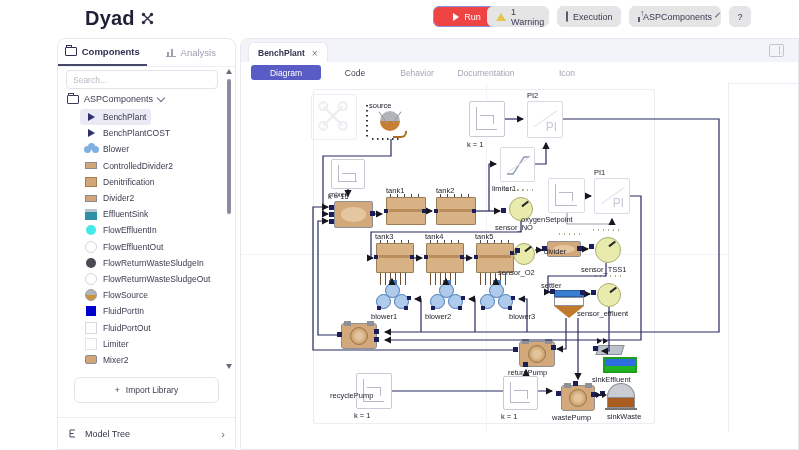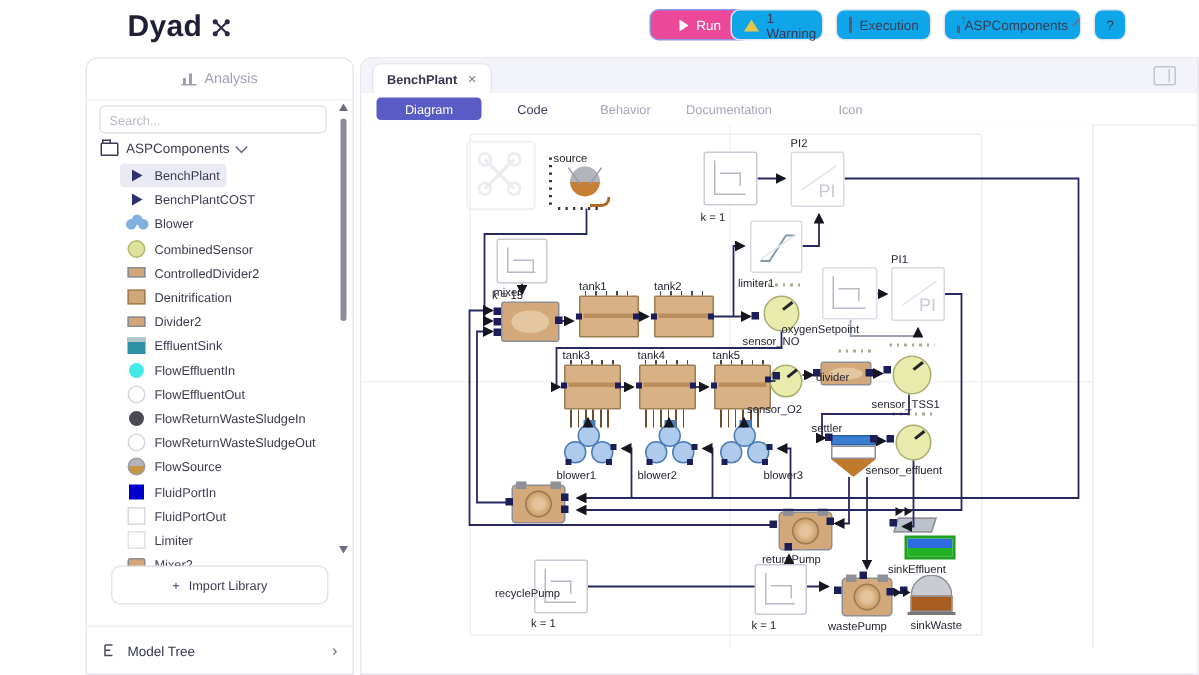--- a/index.html
+++ b/index.html
@@ -1,22 +1,22 @@
 <!DOCTYPE html>
 <html><head>
 <meta charset="utf-8">
 <style>
   html,body{margin:0;padding:0;background:#fff;width:799px;height:450px;overflow:hidden;
     font-family:"Liberation Sans","DejaVu Sans",sans-serif;color:#2e2f45;}
   
   #header{position:absolute;left:0;top:0;width:799px;height:38px;background:#fff;}
   #logo{position:absolute;left:85px;top:7px;font-size:20px;font-weight:bold;color:#1f2036;letter-spacing:.2px;display:flex;align-items:center;gap:5px;}
   .hbtn{position:absolute;top:6px;height:21px;box-sizing:border-box;border:1px solid #e3e4ee;border-radius:6px;
-    background:#0ea5e9;display:flex;align-items:center;gap:5px;padding:0 8px;font-size:9px;color:#3a3b55;cursor:pointer;}
-  #run-btn{left:433px;width:68px;background:#ec4899;border-color:#8e92de;color:#fff;justify-content:center;}
+    background:#e5e5e5;display:flex;align-items:center;gap:5px;padding:0 8px;font-size:9px;color:#3a3b55;cursor:pointer;}
+  #run-btn{left:433px;width:68px;background:#ef4444;border-color:#8e92de;color:#fff;justify-content:center;}
   #warn-btn{left:487px;width:62px;}
   #exec-btn{left:557px;width:64px;}
   #lib-btn{left:629px;width:92px;}
   #help-btn{left:729px;width:22px;justify-content:center;}
   .play{width:0;height:0;border-left:6px solid #fff;border-top:4px solid transparent;border-bottom:4px solid transparent;}
   .warn{width:0;height:0;border-left:5px solid transparent;border-right:5px solid transparent;border-bottom:8px solid #e4c64f;}
   .execicon{width:9px;height:9px;border:1px solid #5a5b70;border-radius:1px;
     background:linear-gradient(#0000 2px,#5a5b70 2px,#5a5b70 3px,#0000 3px,#0000 5px,#5a5b70 5px,#5a5b70 6px,#0000 6px);}
   .upl{position:relative;width:10px;height:10px;}
   .upl::before{content:"\2191";position:absolute;left:2px;top:-4px;font-size:9px;color:#5a5b70;}
@@ -147,20 +147,24 @@
     <span>ASPComponents</span>
     <span class="chev"></span>
   </div>
   <div class="hbtn" id="help-btn">
     <span>?</span>
   </div>
 </div>
 
 <div id="sidebar">
   <div id="sbtabs">
+    <div class="sbtab on">
+      <span class="fold"></span>
+      <span>Components</span>
+    </div>
     <div class="sbtab off">
       <span class="bars"></span>
       <span>Analysis</span>
     </div>
   </div>
   <input id="search" placeholder="Search..." style="">
   <div id="rootrow">
     <span class="fold"></span>
     <span>ASPComponents</span>
     <span class="chev"></span>
@@ -176,26 +180,20 @@
         <span class="ic">
           <span class="i-play"></span>
         </span>
         <span>BenchPlantCOST</span>
       </div>
     <div class="trow">
         <span class="ic">
           <span class="i-blower"></span>
         </span>
         <span>Blower</span>
-      </div>
-    <div class="trow">
-        <span class="ic">
-          <span class="i-sens"></span>
-        </span>
-        <span>CombinedSensor</span>
       </div>
     <div class="trow">
         <span class="ic">
           <span class="i-div"></span>
         </span>
         <span>ControlledDivider2</span>
       </div>
     <div class="trow">
         <span class="ic">
           <span class="i-tank"></span>

